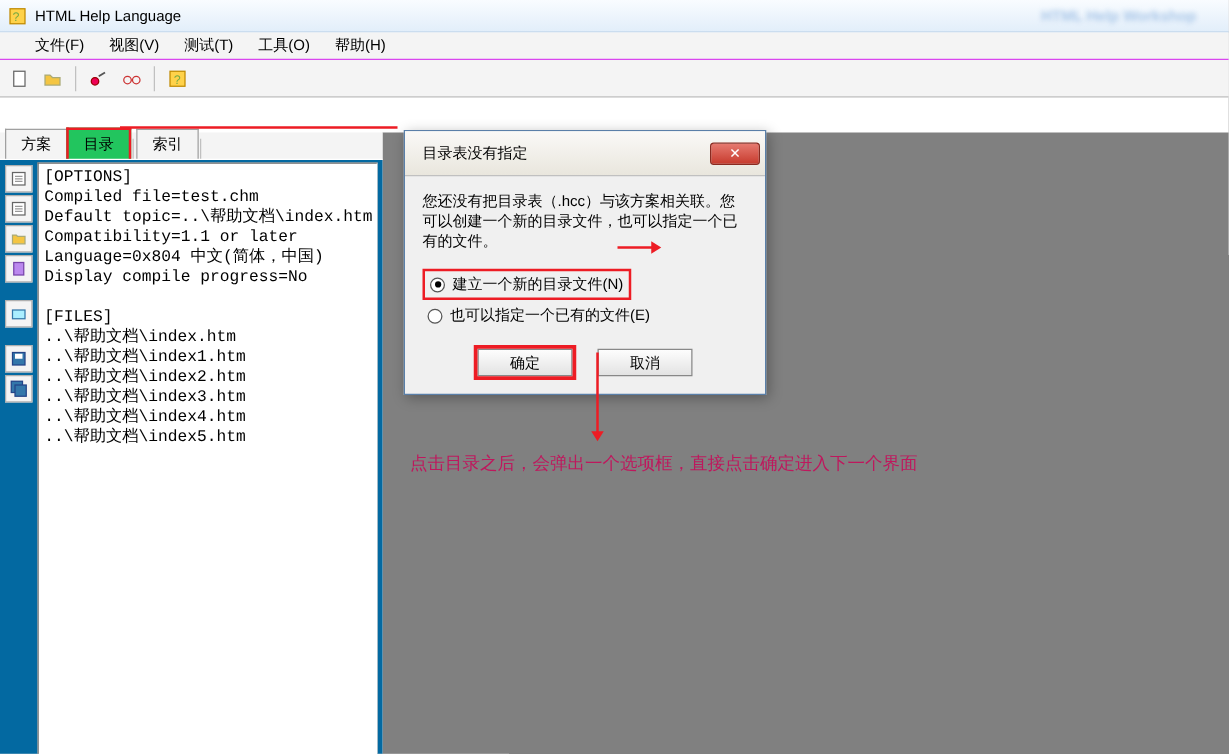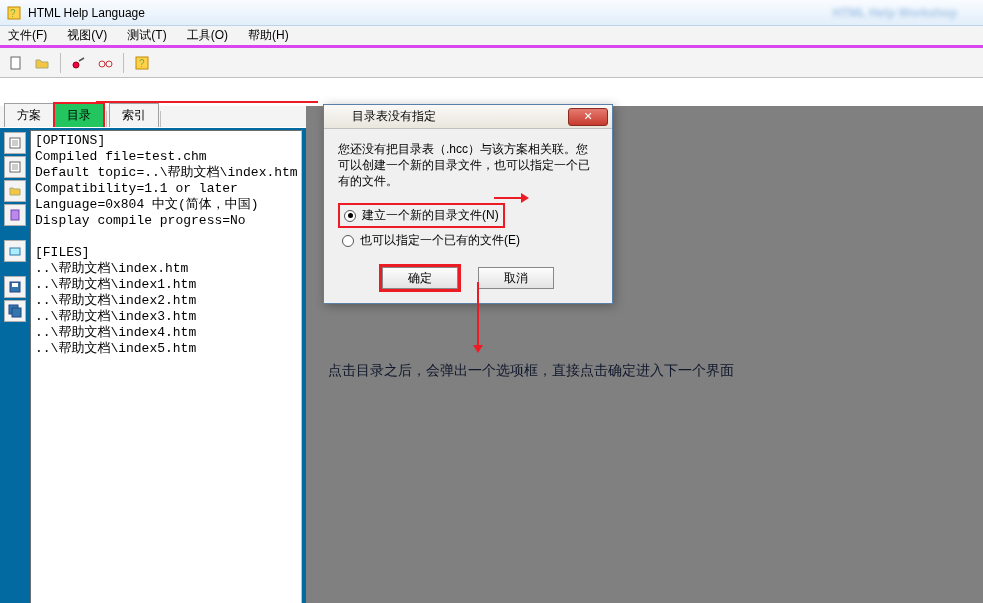--- a/index.html
+++ b/index.html
@@ -29,24 +29,24 @@
 .titlebar .right-blur {
   margin-left: auto;
   color: #aac7e8;
   filter: blur(2px);
   font-weight: bold;
   padding-right: 20px;
 }
 .menubar {
   height: 22px;
   background: #f4f4f4;
-  border-bottom: 3px solid #d946ef;
+  border-bottom: 1px solid #d946ef;
   display: flex;
   align-items: center;
-  padding: 0 0;
+  padding: 0 20px;
   gap: 4px;
 }
 .menubar .item { padding: 2px 8px; cursor: default; }
 .toolbar {
   height: 30px;
   background: #f4f4f4;
   border-bottom: 1px solid #c0c0c0;
   display: flex;
   align-items: center;
   padding: 0 4px;
@@ -144,25 +144,25 @@
 .dialog {
   position: absolute;
   left: 323px;
   top: 104px;
   width: 290px;
   background: #f0f0f0;
   border: 1px solid #5a7fa8;
   box-shadow: 2px 2px 10px rgba(0,0,0,0.3);
 }
 .dlg-title {
-  height: 24px;
+  height: 36px;
   background: linear-gradient(to bottom, #faf9f7, #e9e6dd);
   border-bottom: 1px solid #c0c0c0;
   display: flex; align-items: center;
-  padding: 0 4px 0 28px;
+  padding: 0 4px 0 14px;
   font-size: 12px;
 }
 .dlg-close {
   margin-left: auto;
   width: 40px; height: 18px;
   background: linear-gradient(to bottom, #e67a70, #c73b2e);
   border: 1px solid #8a2a20;
   border-radius: 3px;
   color: #fff;
   display:flex; align-items:center; justify-content:center;
@@ -211,21 +211,21 @@
 }
 .anno-arrow-right::after {
   content:""; position:absolute; right:-8px; top:-4px;
   border:5px solid transparent; border-left:8px solid #ed1c24;
 }
 .anno-arrow-down::after {
   content:""; position:absolute; bottom:-8px; left:-4px;
   border:5px solid transparent; border-top:8px solid #ed1c24;
 }
 .anno-text {
-  position:absolute; color:#0f172a; font-size:14px;
+  position:absolute; color:#be185d; font-size:14px;
 }
 </style>
 </head>
 <body>
 
 <div class="titlebar">
   <span class="app-icon">
     <svg width="16" height="16">
         <rect x="2" y="2" width="12" height="12" fill="#ffd24a" stroke="#c08a00"></rect>
         <text x="4" y="12" font-size="10" fill="#7a4">?</text>

